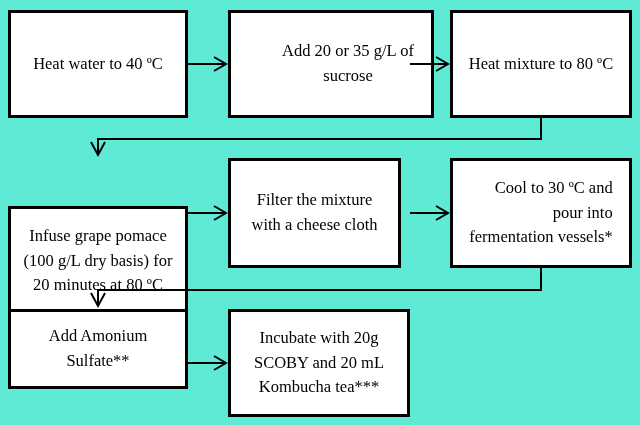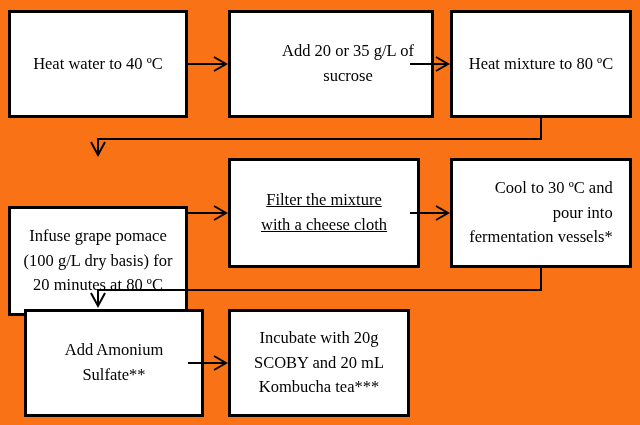--- a/index.html
+++ b/index.html
@@ -4,21 +4,21 @@
 <style>
   html, body {
     margin: 0;
     padding: 0;
     background: #ffffff;
   }
   #flowchart {
     position: relative;
     width: 640px;
     height: 425px;
-    background: #f97316;
+    background: #5eead4;
     font-family: "Liberation Serif", "DejaVu Serif", serif;
     color: #000000;
     overflow: hidden;
   }
   .box {
     position: absolute;
     box-sizing: border-box;
     border: 3px solid #000000;
     background: #ffffff;
     display: flex;
@@ -63,32 +63,32 @@
   <div class="box" style="left:450px; top:10px; width:182px; height:108px;">
     <span class="box-label">Heat mixture to 80 ºC</span>
   </div>
 
   <div class="box" style="left:8px; top:158px; width:180px; height:110px;margin-top:48px;">
     <span class="box-label">Infuse grape pomace
 (100 g/L dry basis) for
 20 minutes at 80 ºC</span>
   </div>
 
-  <div class="box" style="left:228px; top:158px; width:192px; height:110px;text-decoration:underline;">
+  <div class="box" style="left:228px; top:158px; width:173px; height:110px;">
     <span class="box-label">Filter the mixture
 with a cheese cloth</span>
   </div>
 
   <div class="box" style="left:450px; top:158px; width:182px; height:110px;text-align:right;">
     <span class="box-label">Cool to 30 ºC and
 pour into
 fermentation vessels*</span>
   </div>
 
-  <div class="box" style="left:24px; top:309px; width:180px; height:108px;">
+  <div class="box" style="left:8px; top:309px; width:180px; height:80px;">
     <span class="box-label">Add Amonium
 Sulfate**</span>
   </div>
 
   <div class="box" style="left:228px; top:309px; width:182px; height:108px;">
     <span class="box-label">Incubate with 20g
 SCOBY and 20 mL
 Kombucha tea***</span>
   </div>
 

